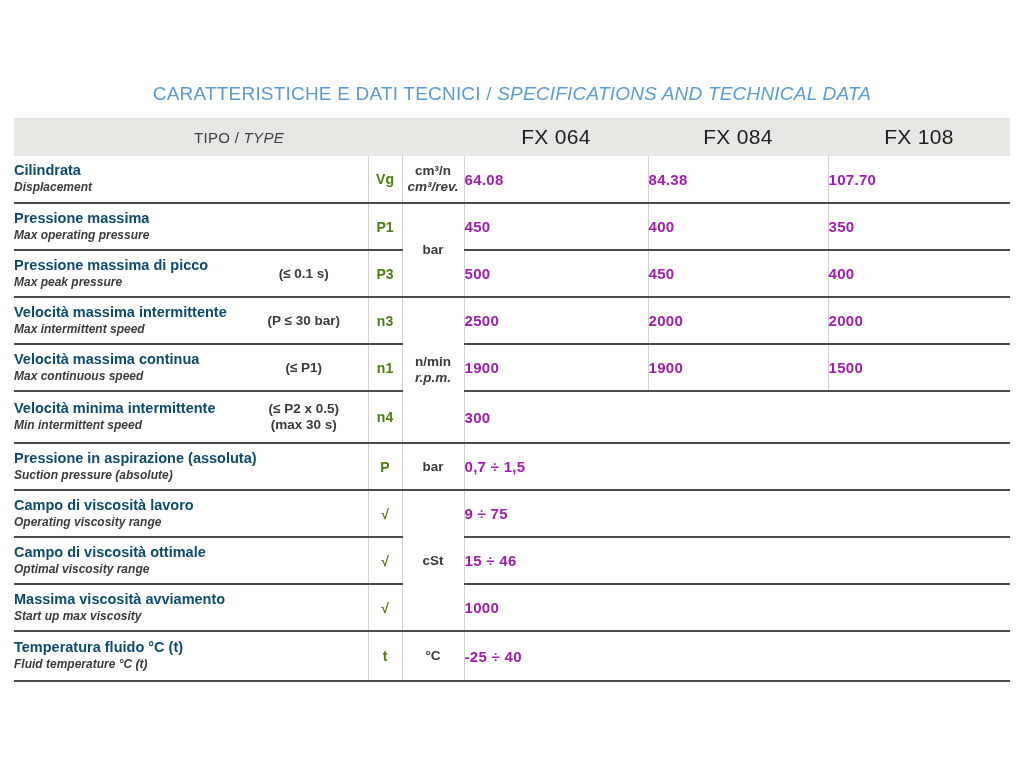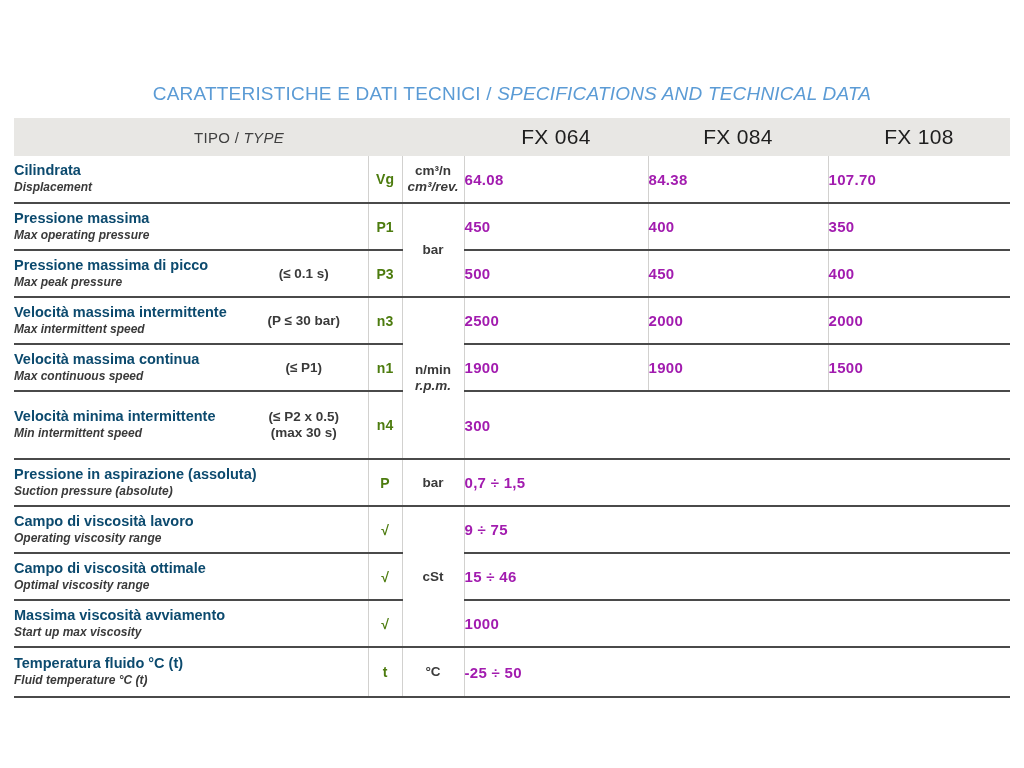--- a/index.html
+++ b/index.html
@@ -22,21 +22,21 @@
 
   
   tr.hdr { height:38px; }
   tr.hdr th { background:#e8e7e4; font-weight:400; }
   .th-tipo { text-align:center; font-size:15px; color:#3f3f3f; letter-spacing:0.3px; }
   .th-tipo .t-en { font-style:italic; }
   .th-model { text-align:center; font-weight:700; font-size:21px; color:#1e1e1e; letter-spacing:0.3px; }
 
   
   tbody tr { height:47px; }
-  tbody tr.tall { height:68px; }
+  tbody tr.tall { height:52px; }
   tbody tr.last { height:50px; }
   tbody td { border-bottom:2px solid #4a4a4a; }
 
   .vl { border-left:1px solid #d2d1cf; }
 
   .lbl { padding-left:10px; }
   .lab-it { font-weight:700; font-size:14.5px; color:#0c4a6e; line-height:17px; white-space:nowrap; }
   .lab-en { font-weight:700; font-style:italic; font-size:12px; color:#3a3a3a; line-height:17px; white-space:nowrap; }
 
   .cond { text-align:center; font-weight:700; font-size:13.5px; color:#3a3a3a; line-height:16px; white-space:nowrap; }
@@ -196,17 +196,17 @@
         <td class="val vl" colspan="3">1000</td>
       </tr>
 
       <tr class="last">
         <td class="lbl" colspan="2">
           <div class="lab-it">Temperatura fluido °C (t)</div>
           <div class="lab-en">Fluid temperature °C (t)</div>
         </td>
         <td class="sym vl">t</td>
         <td class="unit vl">°C</td>
-        <td class="val vl" colspan="3">-25 ÷ 50</td>
+        <td class="val vl" colspan="3">-25 ÷ 40</td>
       </tr>
     </tbody>
   </table>
 </div>
 
 </body></html>

